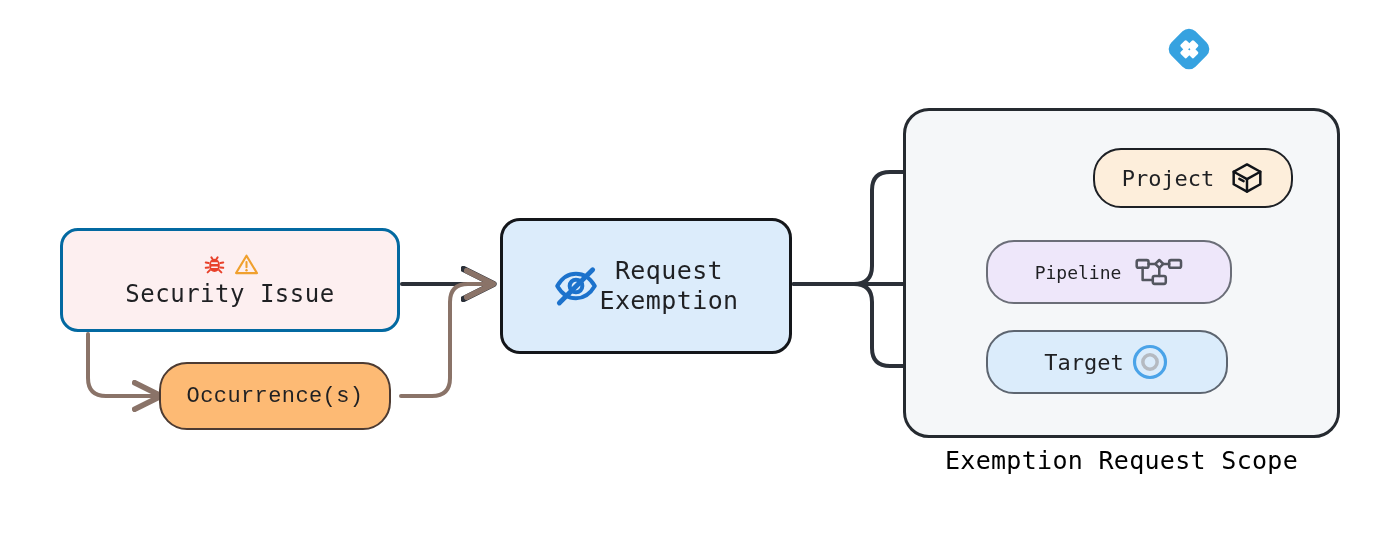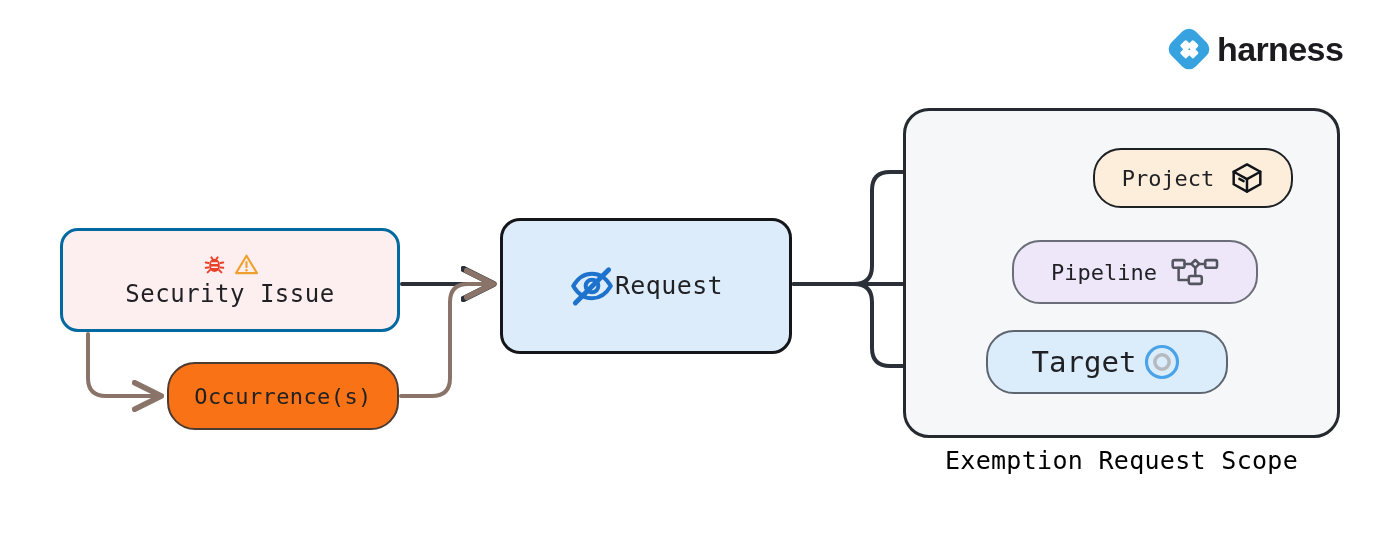--- a/index.html
+++ b/index.html
@@ -68,26 +68,27 @@
     flex-direction: column;
     gap: 3px;
   }
   #security-issue .glyphrow {
     display: flex; align-items: center; justify-content: center;
     gap: 7px; font-size: 25px; line-height: 1;
   }
   #security-issue .caption { font-size: 24px; letter-spacing: 0.5px; }
 
   #occurrences {
-    left: 167px; top: 362px;
+    left: 159px; top: 362px;
     width: 232px; height: 68px;
-    background: #f97316;
+    background: #fdba74;
     border: 2.5px solid #4d3b32;
     font-size: 22px;
     letter-spacing: 0.4px;
+    font-family: Liberation Mono, monospace;
   }
 
   #request-exemption {
     left: 500px; top: 218px;
     width: 292px; height: 136px;
     background: #dcecfb;
     border: 3px solid #14161a;
     border-radius: 20px;
     padding: 0 16px;
   }
@@ -118,53 +119,52 @@
 
   #scope-project {
     left: 1093px; top: 148px;
     width: 200px; height: 60px;
     background: #fdeedb;
     border: 2.5px solid #1d2025;
     gap: 16px;
     font-size: 22px;
   }
   #scope-pipeline {
-    left: 1012px; top: 240px;
+    left: 986px; top: 240px;
     width: 246px; height: 64px;
     background: #eee7fa;
     border: 2.5px solid #6b6e78;
     gap: 14px;
-    font-size: 22px;
+    font-size: 18px;
   }
   #scope-target {
     left: 986px; top: 330px;
     width: 242px; height: 64px;
     background: #dbecfb;
     border: 2.5px solid #5d6570;
     gap: 6px;
-    font-size: 29px;
+    font-size: 22px;
   }
   .node .ic { display: flex; align-items: center; line-height: 0; }
 </style>
 </head>
 <body>
 
 <div id="canvas">
 
   <div id="brand">
     <svg class="mark" viewBox="0 0 64 64">
       <rect x="6" y="6" width="52" height="52" rx="14" ry="14" transform="rotate(45 32 32)" fill="#36a2e0"></rect>
       <g fill="#ffffff">
         <rect x="20.5" y="20.5" width="13" height="13" rx="2.4" ry="2.4" transform="rotate(45 27 27)"></rect>
         <rect x="31.5" y="20.5" width="13" height="13" rx="2.4" ry="2.4" transform="rotate(45 38 27)"></rect>
         <rect x="20.5" y="31.5" width="13" height="13" rx="2.4" ry="2.4" transform="rotate(45 27 38)"></rect>
         <rect x="31.5" y="31.5" width="13" height="13" rx="2.4" ry="2.4" transform="rotate(45 38 38)"></rect>
       </g>
     </svg>
-    <span class="wordmark">harness</span>
   </div>
 
   <svg id="wires">
     <defs>
       <marker id="ah-dark" viewBox="0 0 12 12" refX="10.5" refY="6" markerWidth="9" markerHeight="9" orient="auto-start-reverse">
         <path d="M1,1 L11,6 L1,11" fill="none" stroke="#2b3038" stroke-width="2.1" stroke-linecap="round" stroke-linejoin="round"></path>
       </marker>
       <marker id="ah-brown" viewBox="0 0 12 12" refX="10.5" refY="6" markerWidth="8" markerHeight="8" orient="auto-start-reverse">
         <path d="M1,1 L11,6 L1,11" fill="none" stroke="#8a7368" stroke-width="2.1" stroke-linecap="round" stroke-linejoin="round"></path>
       </marker>
@@ -228,21 +228,21 @@
     <span class="ic">
       <svg width="46" height="46" viewBox="0 0 24 24">
         <g fill="none" stroke="#1c72cc" stroke-width="2.1" stroke-linecap="round" stroke-linejoin="round">
           <path d="M2.2,12 C4.6,7.9 8.1,5.6 12,5.6 C15.9,5.6 19.4,7.9 21.8,12
                    C19.4,16.1 15.9,18.4 12,18.4 C8.1,18.4 4.6,16.1 2.2,12 Z"></path>
           <circle cx="12" cy="12" r="3.3"></circle>
           <path d="M3.3,20.9 L20.7,3.5" stroke-width="2.5"></path>
         </g>
       </svg>
     </span>
-    <div class="label"><span>Request</span><br></div>
+    <div class="label"><span>Request</span><br><span>Exemption</span></div>
   </div>
 
   <div class="node" id="scope-project">
     <span>Project</span>
     <span class="ic">
       <svg width="34" height="34" viewBox="0 0 24 24">
         <g fill="none" stroke="#101318" stroke-width="1.75" stroke-linejoin="round" stroke-linecap="round">
           <path d="M12,2.4 L21.4,7.6 L12,12.8 L2.6,7.6 Z"></path>
           <path d="M2.6,7.6 L2.6,16.4 L12,21.6 L21.4,16.4 L21.4,7.6"></path>
           <path d="M12,12.8 L12,21.6"></path>

